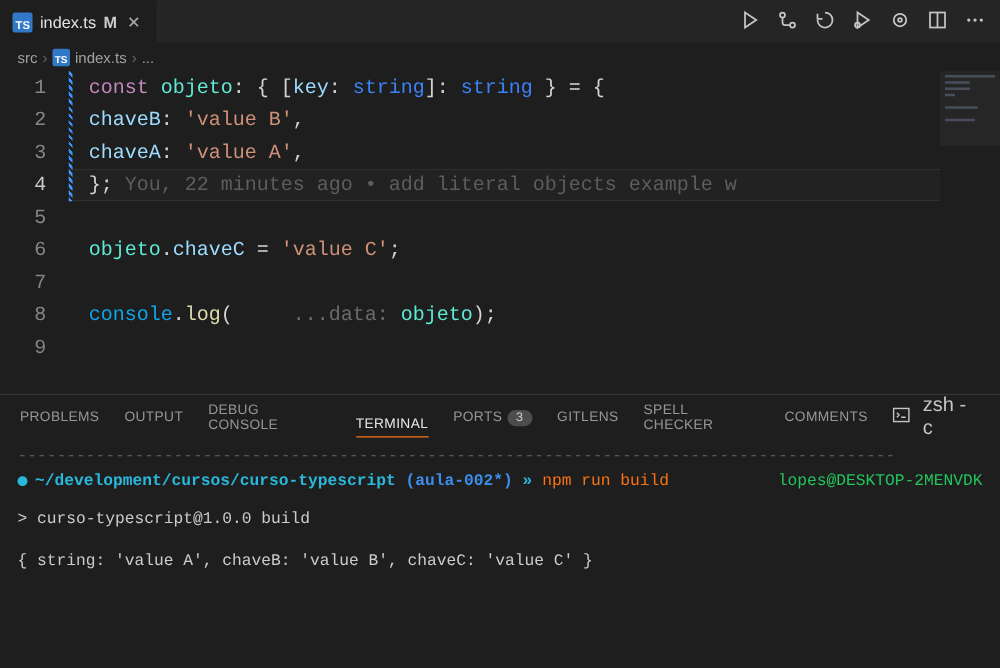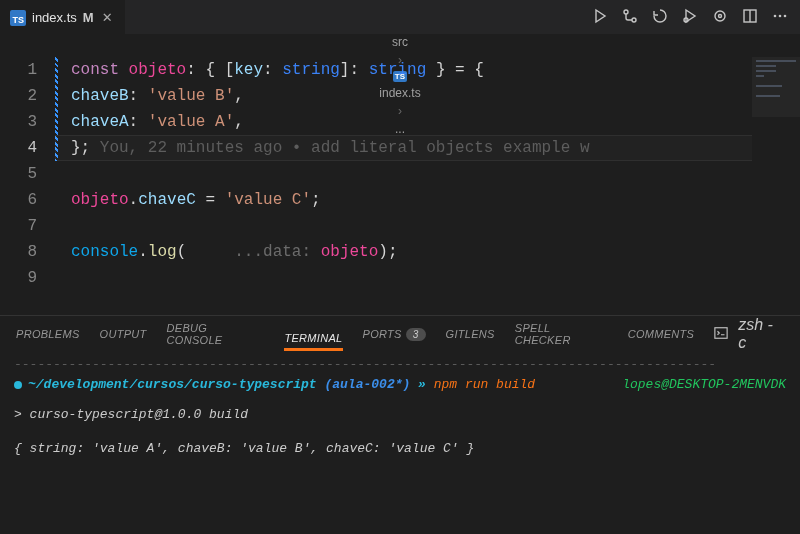--- a/index.html
+++ b/index.html
@@ -52,21 +52,20 @@
 }
 .editor-actions svg { width: 16px; height: 16px; }
 .breadcrumbs {
   height: 22px;
   display: flex;
   align-items: center;
   padding: 0 14px;
   font-size: 12px;
   color: #a0a0a0;
   gap: 4px;
-  flex-direction: column;
 }
 .bc-sep { color: #666; }
 .editor {
   display: flex;
   font-family: Consolas, 'Courier New', monospace;
   font-size: 16px;
   line-height: 26px;
   position: relative;
   height: 258px;
 }
@@ -81,21 +80,21 @@
 .line-deco {
   position: absolute;
   left: 55px; top: 0;
   width: 3px;
   height: 104px;
   background: repeating-linear-gradient(45deg, #3794ff 0 2px, transparent 2px 4px);
 }
 .code { flex: 1; padding-left: 16px; position: relative; }
 .hl-line { position: absolute; left: 0; right: 0; top: 78px; height: 26px; background: rgba(255,255,255,0.02); border: 1px solid rgba(255,255,255,0.06); }
 .kw { color: #c586c0; }
-.id { color: #ec4899; }
+.id { color: #5eead4; }
 .prop { color: #9cdcfe; }
 .type { color: #3b82f6; }
 .str { color: #ce9178; }
 .punc { color: #d4d4d4; }
 .fn { color: #dcdcaa; }
 .obj { color: #0ea5e9; }
 .codelens { color: #5a5a5a; font-style: normal; }
 .hint { color: #6b6b6b; margin-left: 48px; }
 .minimap {
   position: absolute;
@@ -107,33 +106,32 @@
   position: absolute; top: 0; right: 0;
   width: 48px; height: 60px;
   background: rgba(255,255,255,0.04);
 }
 .mm-line { height: 2px; margin: 3px 4px; background: #404754; }
 .panel {
   border-top: 1px solid #333;
   height: 168px;
   display: flex;
   flex-direction: column;
-  font-style: italic;
 }
 .panel-tabs {
   height: 35px;
   display: flex;
   align-items: center;
   gap: 20px;
   padding: 0 16px;
   font-size: 11px;
   color: #969696;
 }
 .ptab { cursor: pointer; letter-spacing: 0.3px; }
-.ptab.active { color: #e7e7e7; border-bottom: 3px solid #f97316; padding-bottom: 4px; margin-top: 16px; }
+.ptab.active { color: #e7e7e7; border-bottom: 1px solid #f97316; padding-bottom: 4px; margin-top: 16px; }
 .badge {
   background: #4d4d4d;
   color: #ccc;
   border-radius: 10px;
   padding: 1px 7px;
   font-size: 10px;
   margin-left: 4px;
 }
 .panel-right {
   margin-left: auto;

